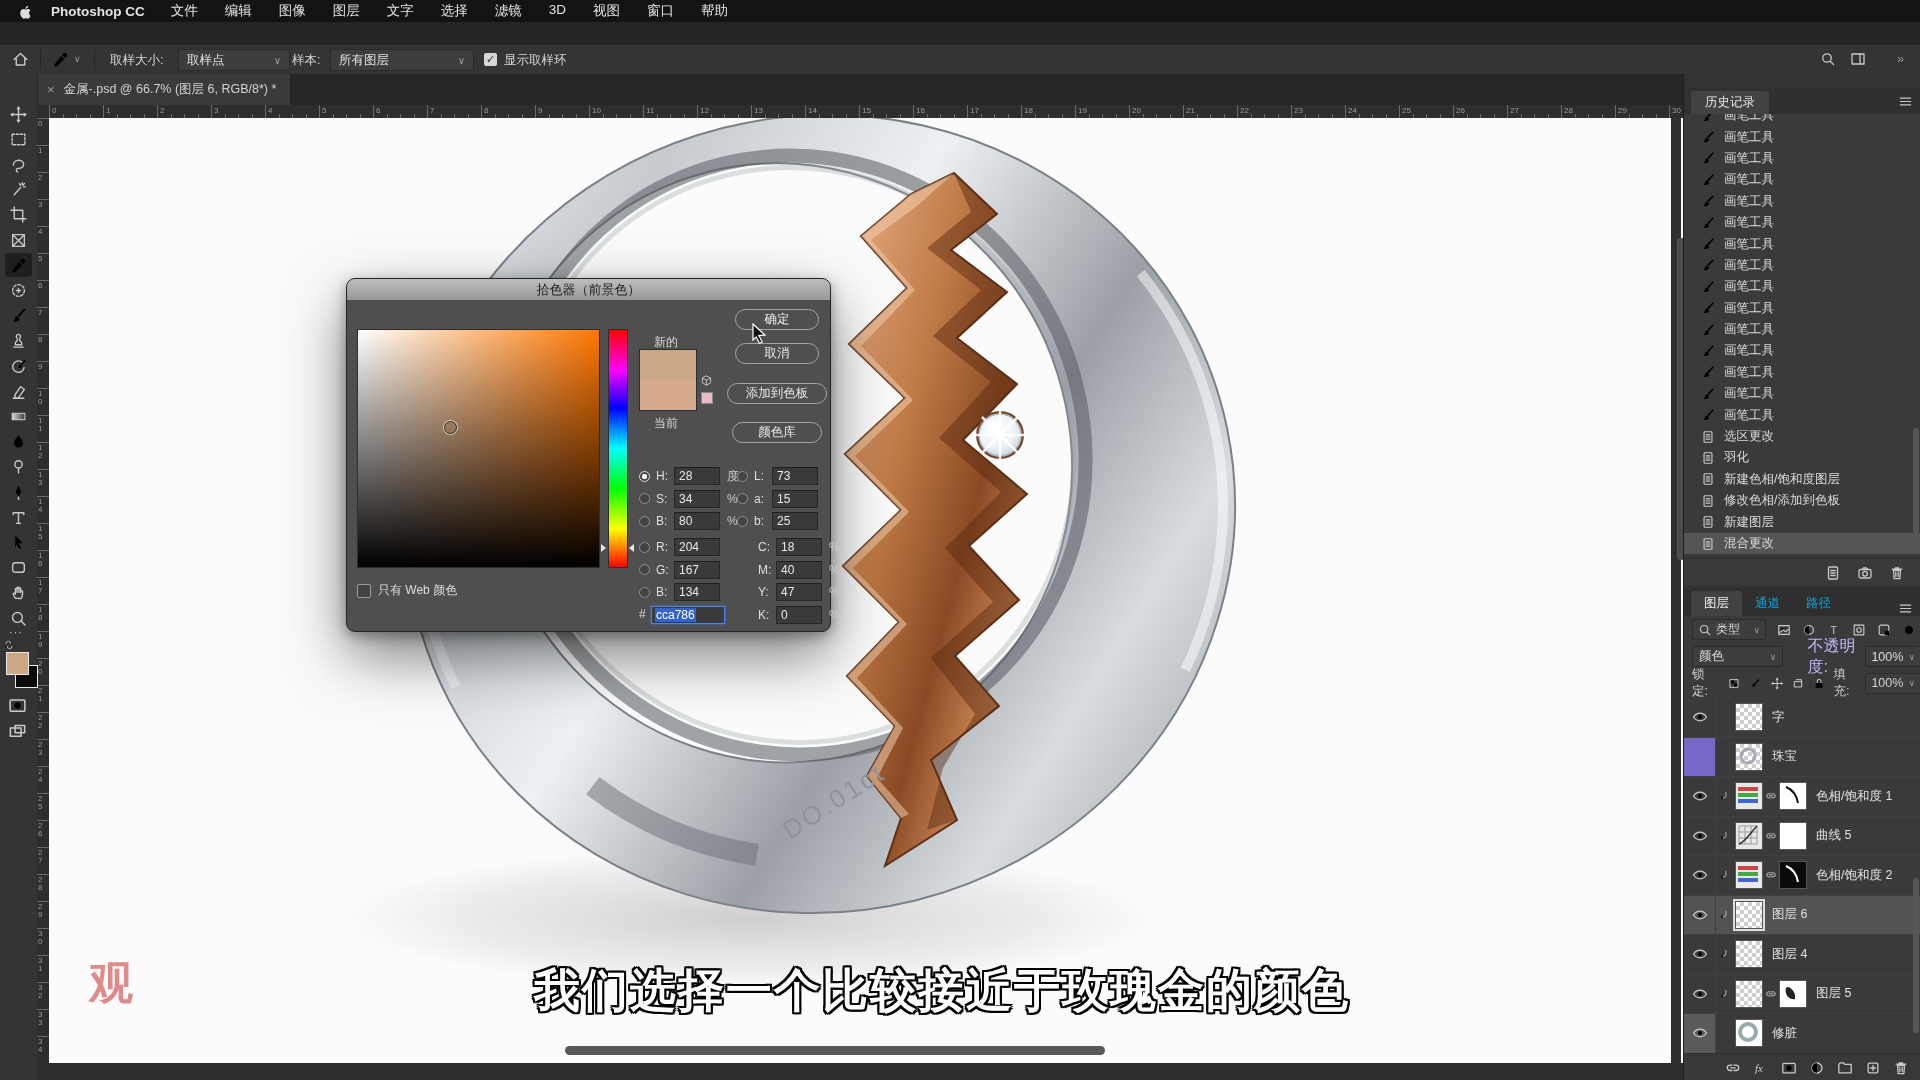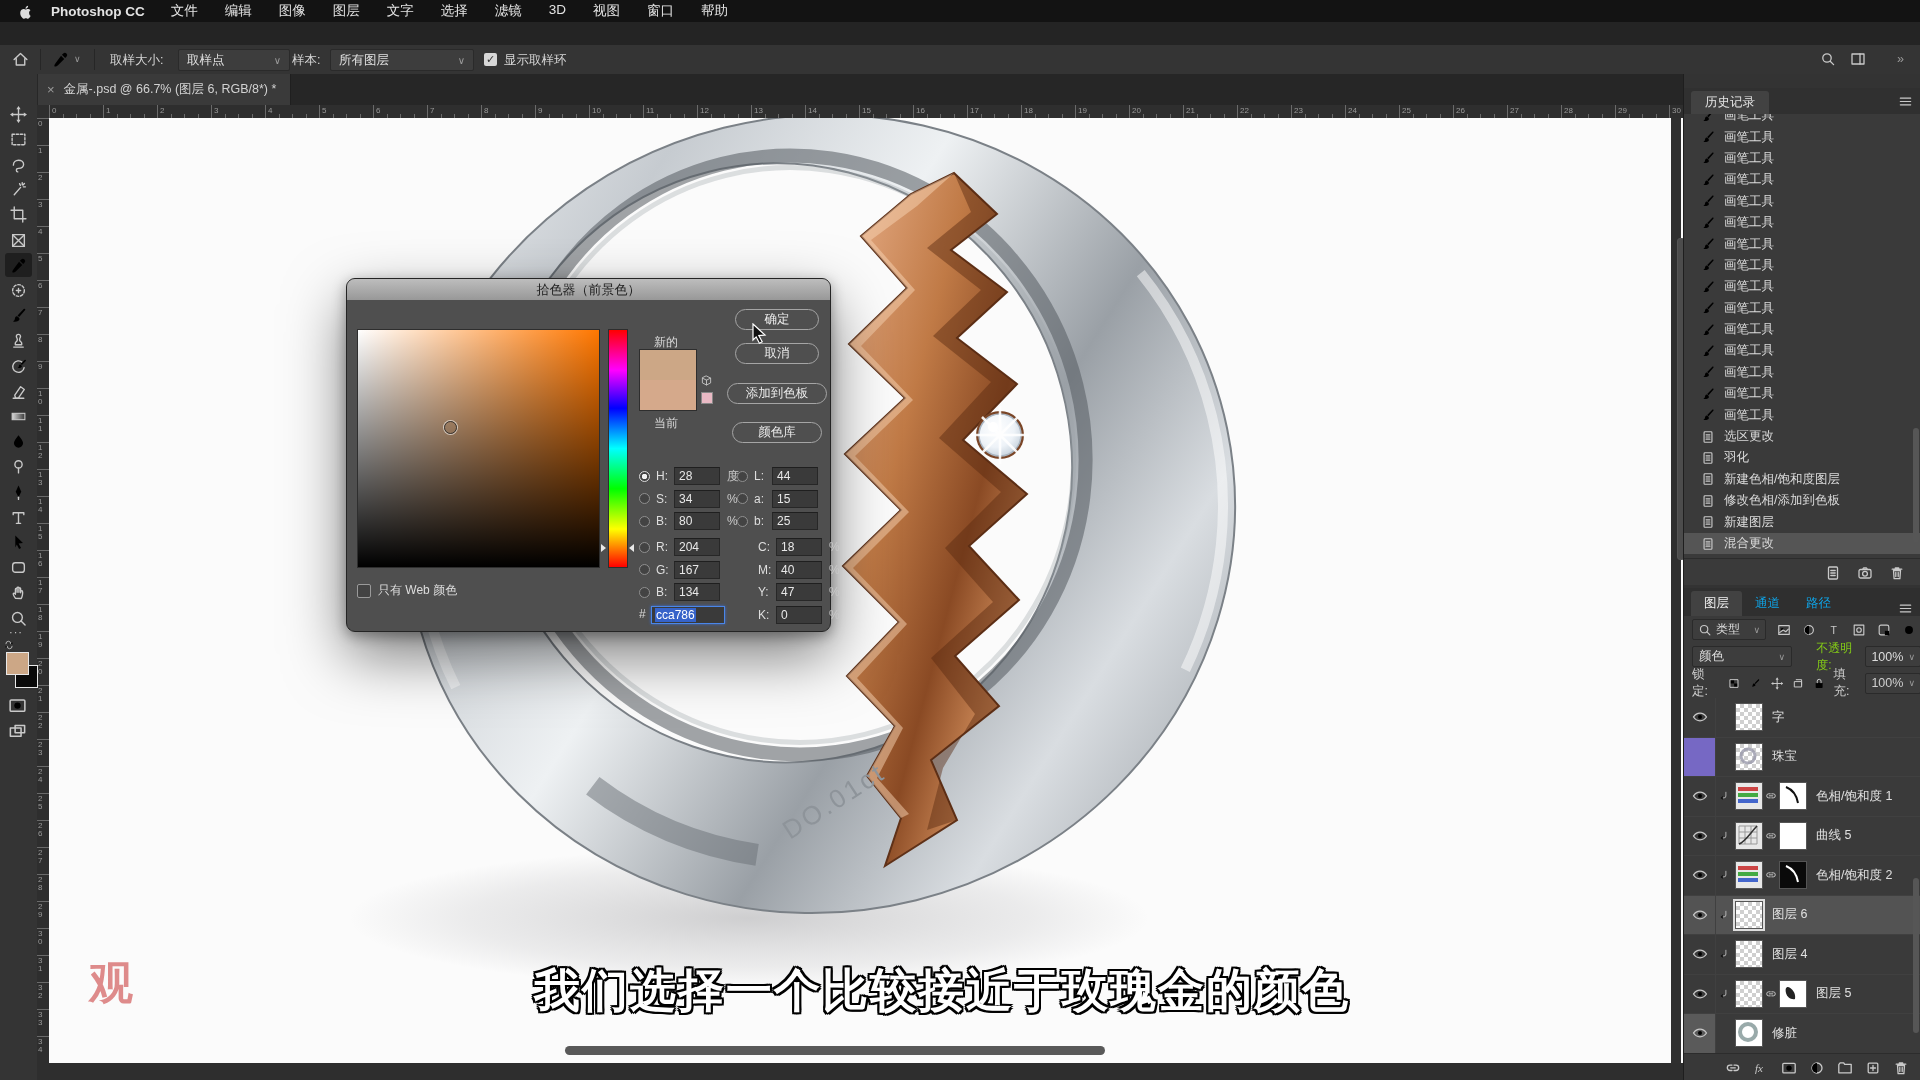--- a/index.html
+++ b/index.html
@@ -98,21 +98,21 @@
   .ltab{height:25px;line-height:25px;padding:0 13px;color:#0ea5e9;}
   .ltab.on{background:#424242;color:#f0f0f0;border-radius:3px 3px 0 0;margin-left:7px;}
   #lfilter{position:absolute;left:0;top:28px;width:237px;height:27px;display:flex;align-items:center;}
   #typedd{width:62px;height:19px;background:#3d3d3d;border:1px solid #2a2a2a;border-radius:2px;margin-left:8px;display:flex;align-items:center;padding:0 5px;font-size:12px;}
   #typedd svg{width:11px;height:11px;margin-right:4px;}
   #lfilter .fic{margin-left:11px;}
   #lfilter svg{width:14px;height:14px;}
   #lblend{position:absolute;left:0;top:55px;width:237px;height:27px;display:flex;align-items:center;}
   #blenddd{width:100px;height:19px;background:#3d3d3d;border:1px solid #2a2a2a;border-radius:2px;margin-left:8px;display:flex;align-items:center;padding:0 6px;}
   #blenddd .chev,#typedd .chev{margin-left:auto;font-size:9px;color:#9a9a9a;}
-  .opac{margin-left:24px;font-size:12px;color:#84cc16;}
+  .opac{margin-left:24px;font-size:16px;color:#c4b5fd;}
   .valbox{height:19px;background:#3d3d3d;border:1px solid #2a2a2a;border-radius:2px;display:flex;align-items:center;padding:0 5px;margin-left:5px;}
   .valbox .chev{margin-left:5px;font-size:9px;color:#9a9a9a;}
   #llock{position:absolute;left:0;top:82px;width:237px;height:26px;display:flex;align-items:center;color:#cfcfcf;}
   #llock .ll{margin-left:8px;}
   #llock svg{width:13px;height:13px;margin-left:9px;}
   #layerlist{position:absolute;left:0;top:110px;width:237px;height:355px;overflow:hidden;}
   .lrow{position:relative;height:38.5px;display:flex;align-items:center;border-bottom:1px solid #404040;color:#e0e0e0;font-size:12.5px;}
   .lrow.sel{background:#535353;}
   .eyecell{width:31px;height:100%;border-right:1px solid #404040;display:flex;align-items:center;justify-content:center;flex:none;position:relative;}
   .eyecell svg{width:16px;height:16px;}
@@ -842,21 +842,21 @@
               <span class="prad "></span>
               <span class="plbl">B:</span>
               <span class="pbox">80</span>
               <span class="punit">%</span>
             </div>
           </div>
         <div class="abs" style="left:390px;top:186px" id="col-lab">
             <div class="prow">
               <span class="prad "></span>
               <span class="plbl">L:</span>
-              <span class="pbox">44</span>
+              <span class="pbox">73</span>
             </div>
             <div class="prow">
               <span class="prad "></span>
               <span class="plbl">a:</span>
               <span class="pbox">15</span>
             </div>
             <div class="prow">
               <span class="prad "></span>
               <span class="plbl">b:</span>
               <span class="pbox">25</span>

